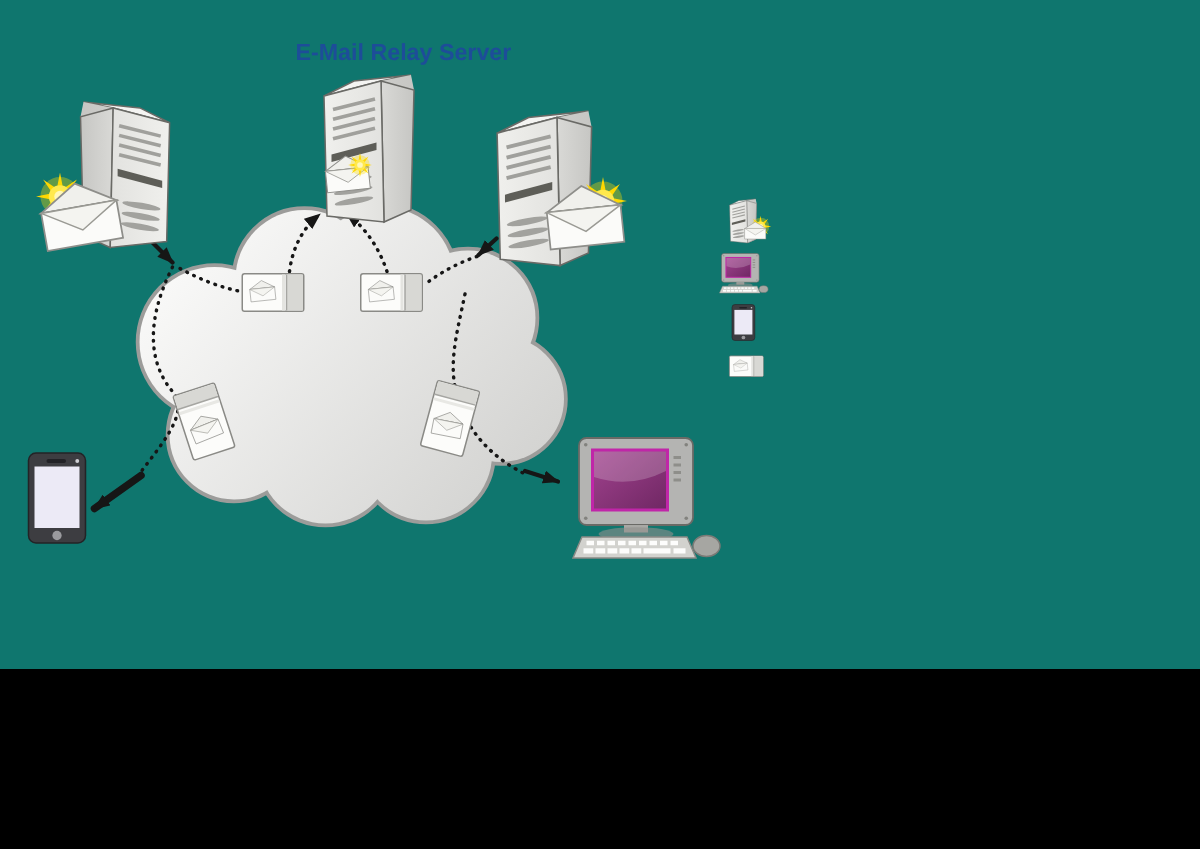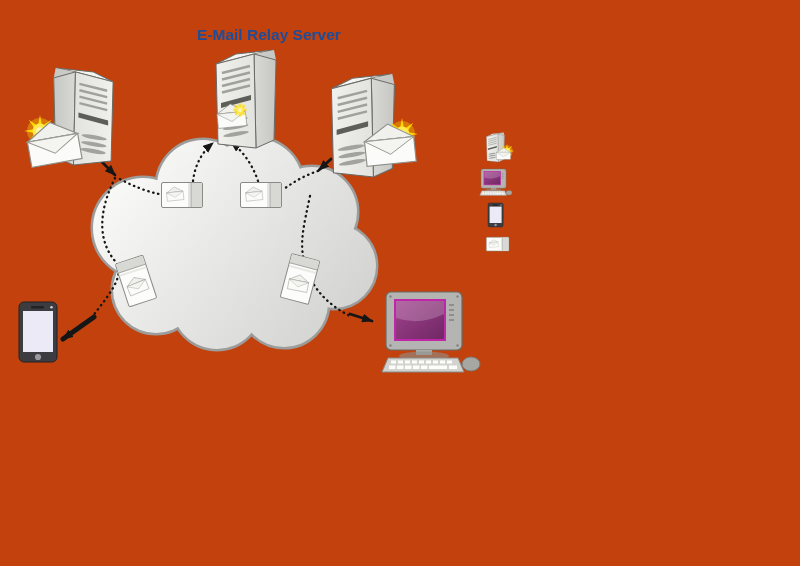--- a/index.html
+++ b/index.html
@@ -1,16 +1,16 @@
 <!DOCTYPE html>
 <html><head>
 <meta charset="utf-8">
 <style>
   html,body{margin:0;padding:0;background:#000;}
-  #stage{position:relative;width:800px;height:566px;background:#c2410c;overflow:hidden;
+  #stage{position:relative;width:800px;height:446px;background:#0f766e;overflow:hidden;
          font-family:"Liberation Sans", sans-serif;}
   svg{position:absolute;left:0;top:0;}
   #diagram-title-text{font-family:"Liberation Sans", sans-serif;font-weight:bold;font-size:15.5px;letter-spacing:0px;}
 </style>
 </head>
 <body>
 
 <div id="stage">
 <svg width="800" height="566" viewBox="0 0 800 566">
   <defs>

